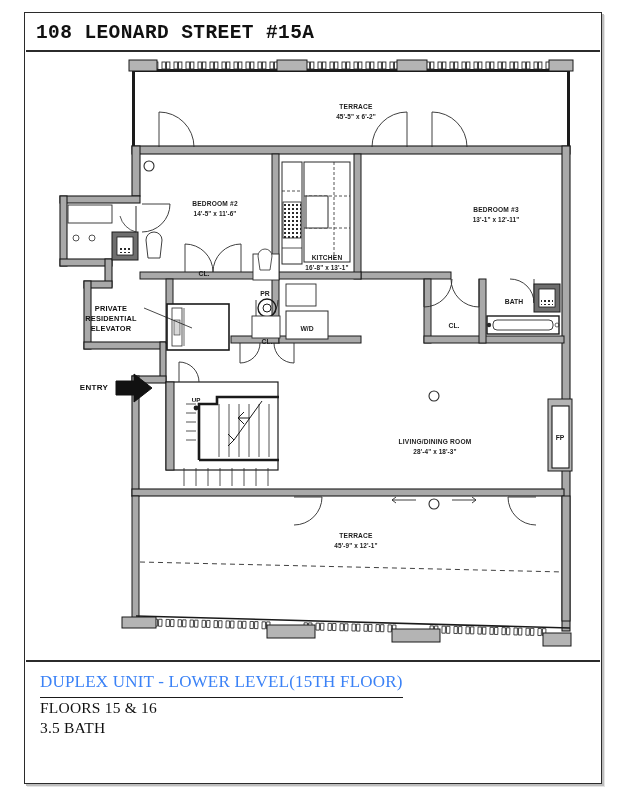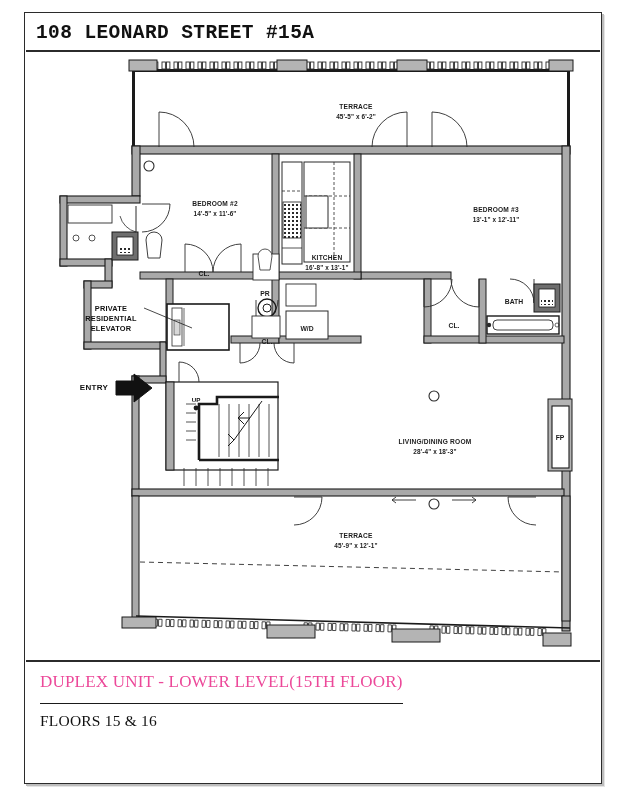--- a/index.html
+++ b/index.html
@@ -57,36 +57,36 @@
     background: #2b2b2b;
   }
   #caption {
     position: absolute;
     left: 40px; top: 672px;
     width: 520px;
   }
   #cap-head {
     font-family: "Liberation Serif", serif;
     font-size: 17px;
-    color: #ec4899;
+    color: #3b82f6;
     border-bottom: 1.4px solid #1a1a1a;
     display: inline-block;
-    padding-bottom: 11px;
+    padding-bottom: 5px;
     letter-spacing: 0.2px;
     white-space: nowrap;
   }
   .cap-line {
     font-family: "Liberation Serif", serif;
     font-size: 15.5px;
     color: #111111;
     line-height: 1.30;
     letter-spacing: 0.2px;
     white-space: nowrap;
   }
-  #cap-l1 { margin-top: 7px; }
+  #cap-l1 { }
 
   
   .rlabel { font-family: "Liberation Sans", sans-serif; font-size: 6.6px; font-weight: bold;
             fill: #1b1b1b; text-anchor: middle; letter-spacing: .2px; }
   .rdim   { font-family: "Liberation Sans", sans-serif; font-size: 6.4px; font-weight: bold;
             fill: #1b1b1b; text-anchor: middle; letter-spacing: .1px; }
   .small  { font-family: "Liberation Sans", sans-serif; font-size: 6.8px; font-weight: bold;
             fill: #1b1b1b; text-anchor: middle; }
   .anno   { font-family: "Liberation Sans", sans-serif; font-size: 7.4px; font-weight: bold;
             fill: #111111; text-anchor: middle; letter-spacing: .2px; }
@@ -512,15 +512,16 @@
       <rect x="519" y="617" width="28" height="13"></rect>
     </g>
 
   </svg>
   </div>
 
   <div id="caption-rule"></div>
   <div id="caption">
     <div id="cap-head">DUPLEX UNIT - LOWER LEVEL(15TH FLOOR)</div>
     <div class="cap-line" id="cap-l1">FLOORS  15 &amp; 16</div>
+    <div class="cap-line">3.5 BATH</div>
   </div>
 
 </div>
 
 </body></html>

